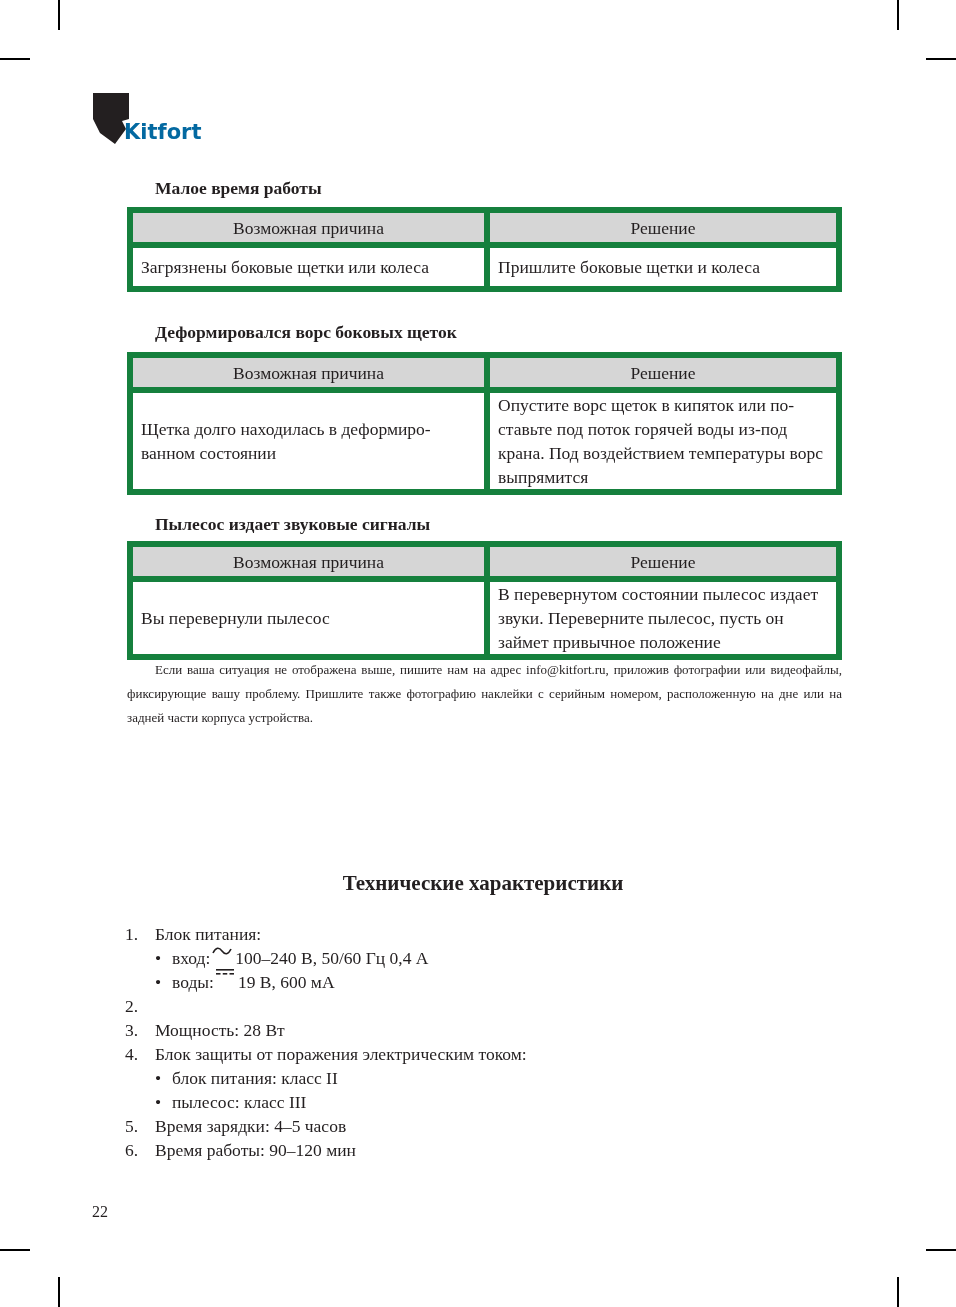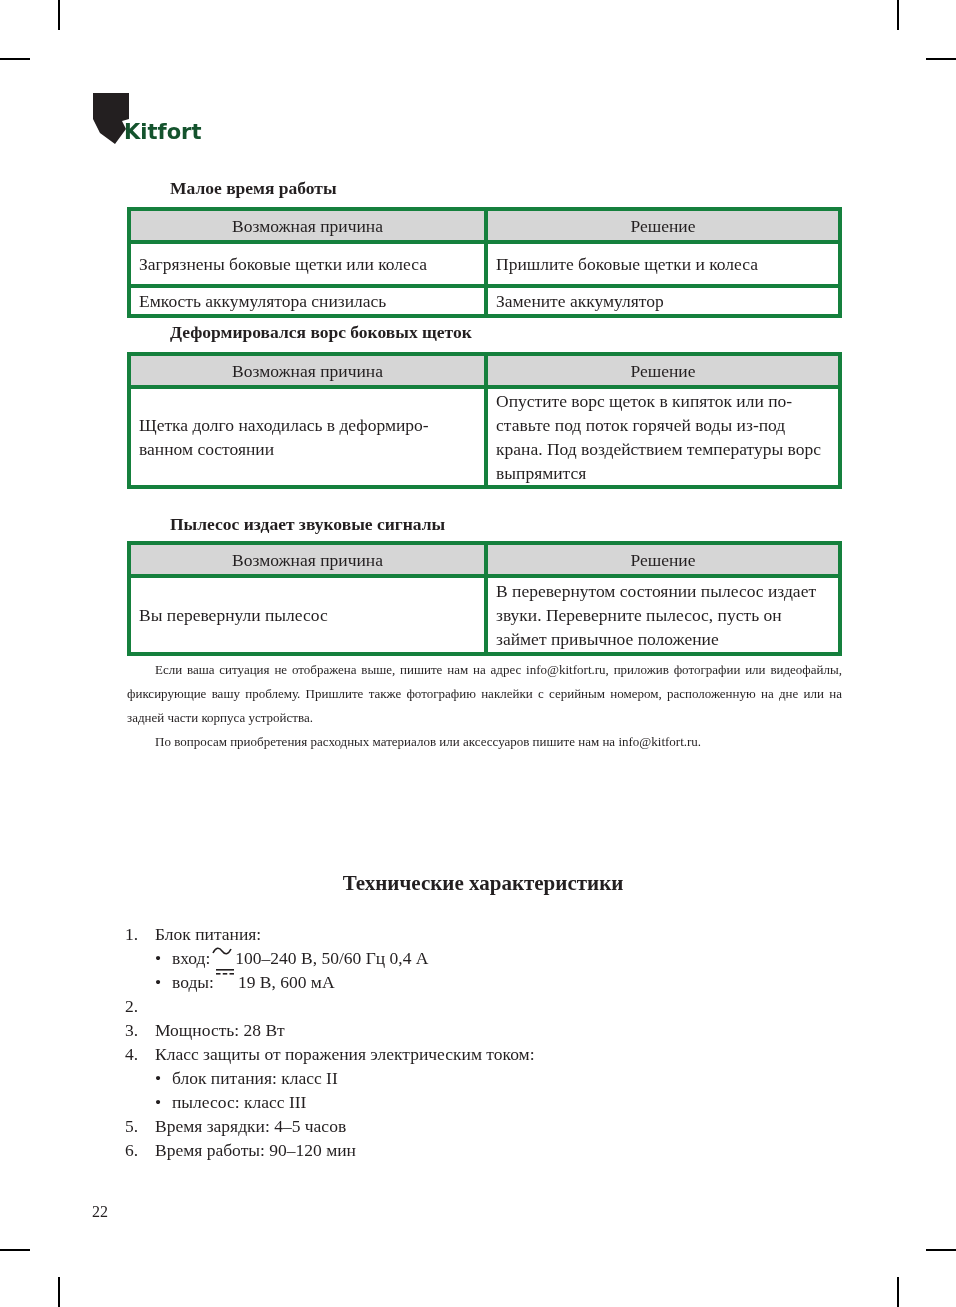--- a/index.html
+++ b/index.html
@@ -1,25 +1,25 @@
 <!DOCTYPE html>
 <html><head>
 <meta charset="utf-8">
 <style>
   html, body { margin: 0; padding: 0; background: #ffffff; }
   body { width: 956px; height: 1307px; position: relative; overflow: hidden;
          font-family: "Liberation Serif", "DejaVu Serif", serif; color: #231f20; }
   .crop { position: absolute; background: #000; }
   .logo { position: absolute; left: 92px; top: 93px; width: 110px; height: 52px; }
   .logo-text { position: absolute; left: 124px; top: 120px; font-family: "DejaVu Sans", sans-serif;
-               font-weight: bold; font-size: 21px; color: #14532d; letter-spacing: 0px; }
-  .section-title { position: absolute; left: 170px; font-weight: bold; font-size: 17.5px; }
+               font-weight: bold; font-size: 21px; color: #0369a1; letter-spacing: 0px; }
+  .section-title { position: absolute; left: 155px; font-weight: bold; font-size: 17.5px; }
   table.tr { position: absolute; left: 127px; width: 715px; border-collapse: collapse;
              font-size: 17.5px; table-layout: fixed; }
-  table.tr th, table.tr td { border: 4px solid #15803d; padding: 0 8px; vertical-align: middle; line-height: 24px; }
+  table.tr th, table.tr td { border: 6px solid #15803d; padding: 0 8px; vertical-align: middle; line-height: 24px; }
   table.tr th { background: #d6d6d6; font-weight: normal; text-align: center; height: 29px; }
   table.tr td { text-align: left; }
   .col1 { width: 357px; }
   .para { position: absolute; left: 127px; width: 715px; font-size: 13px; line-height: 24px; text-align: justify; }
   .para p { margin: 0; text-indent: 28px; }
   .tech-title { position: absolute; left: 0; width: 966px; top: 871px; text-align: center;
                 font-weight: bold; font-size: 21px; }
   .specs { position: absolute; left: 125px; top: 922px; font-size: 17.5px; line-height: 24px; }
   .spec-row { display: flex; }
   .spec-num { width: 30px; }
@@ -54,24 +54,20 @@
     </colgroup>
   <tbody>
       <tr>
     <th>Возможная причина</th>
     <th>Решение</th>
   </tr>
   <tr style="height:44px;">
     <td>Загрязнены боковые щетки или колеса</td>
     <td>Пришлите боковые щетки и колеса</td>
   </tr>
-  <tr style="height:30px;">
-    <td>Емкость аккумулятора снизилась</td>
-    <td>Замените аккумулятор</td>
-  </tr>
 </tbody>
   </table>
 
 <div class="section-title" style="top:322px;">Деформировался ворс боковых щеток</div>
 <table class="tr" style="top:352px;">
   <colgroup>
       <col class="col1">
       <col>
     </colgroup>
   <tbody>
@@ -99,21 +95,20 @@
   </tr>
   <tr style="height:78px;">
     <td>Вы перевернули пылесос</td>
     <td>В перевернутом состоянии пылесос издает звуки. Переверните пылесос, пусть он займет привычное положение</td>
   </tr>
 </tbody>
   </table>
 
 <div class="para" style="top:658px;">
   <p>Если ваша ситуация не отображена выше, пишите нам на адрес info@kitfort.ru, приложив фотографии или видеофайлы, фиксирующие вашу проблему. Пришлите также фотографию наклейки с серийным номером, расположенную на дне или на задней части корпуса устройства.</p>
-  <p>По вопросам приобретения расходных материалов или аксессуаров пишите нам на info@kitfort.ru.</p>
 </div>
 
 <div class="tech-title">Технические характеристики</div>
 <div class="specs">
   <div class="spec-row">
     <span class="spec-num">1.</span>
     <span>Блок питания:</span>
   </div>
   <div class="spec-bullet">
     <span class="bullet-dot">•</span>
@@ -136,21 +131,21 @@
   </div>
   <div class="spec-row">
     <span class="spec-num">2.</span>
   </div>
   <div class="spec-row">
     <span class="spec-num">3.</span>
     <span>Мощность: 28 Вт</span>
   </div>
   <div class="spec-row">
     <span class="spec-num">4.</span>
-    <span>Класс защиты от поражения электрическим током:</span>
+    <span>Блок защиты от поражения электрическим током:</span>
   </div>
   <div class="spec-bullet">
     <span class="bullet-dot">•</span>
     <span>блок питания: класс II</span>
   </div>
   <div class="spec-bullet">
     <span class="bullet-dot">•</span>
     <span>пылесос: класс III</span>
   </div>
   <div class="spec-row">

